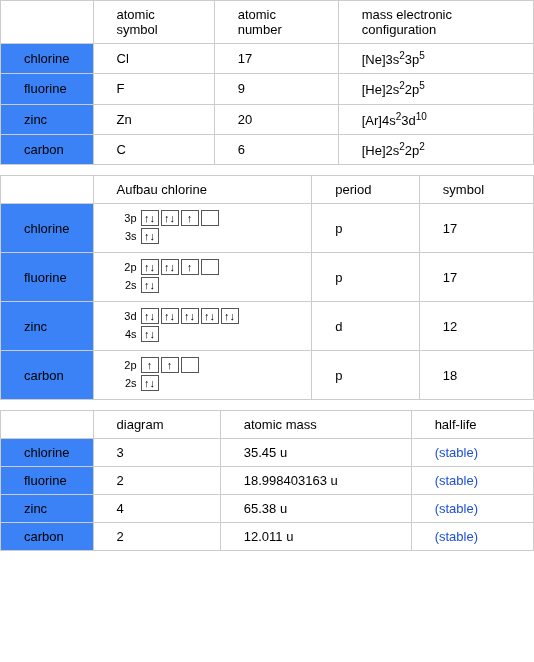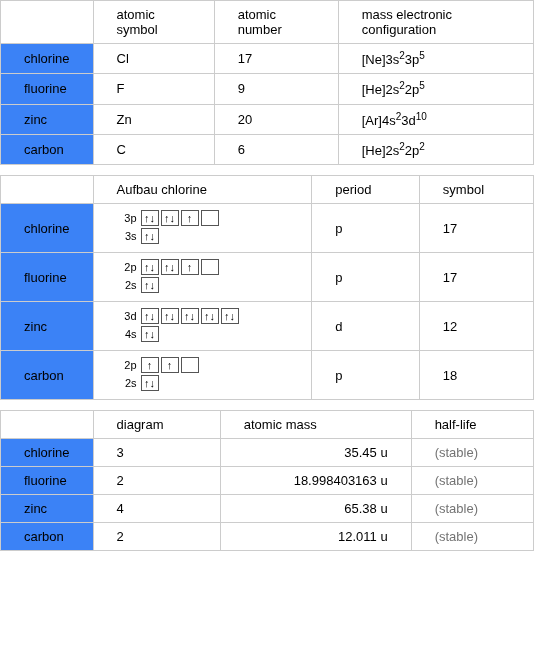--- a/index.html
+++ b/index.html
@@ -52,24 +52,23 @@
     .orbital-box {
       border: 1px solid #555;
       width: 18px;
       height: 16px;
       display: inline-flex;
       align-items: center;
       justify-content: center;
       font-size: 11px;
     }
     .right-align {
-      text-align: right;
     }
     .stable-text {
-      color: #737373;
+      color: #1d4ed8;
     }
   </style>
 </head>
 <body>
 
 <table class="section">
   <thead>
     <tr>
       <th class="col-header first-col"></th>
       <th class="col-header">atomic symbol</th>

